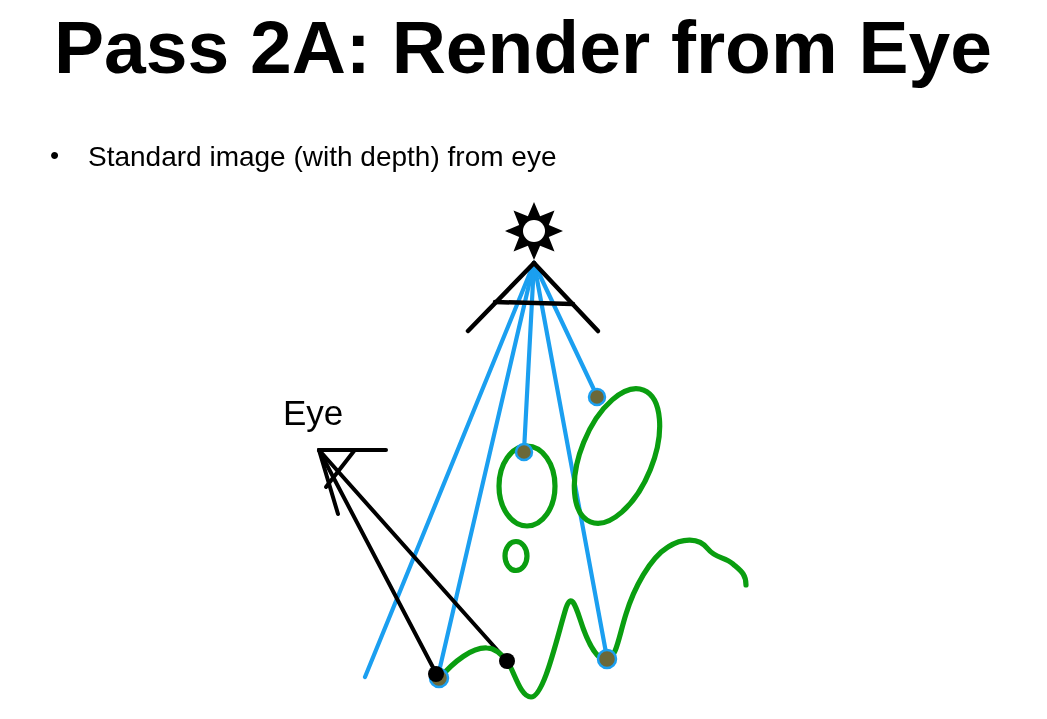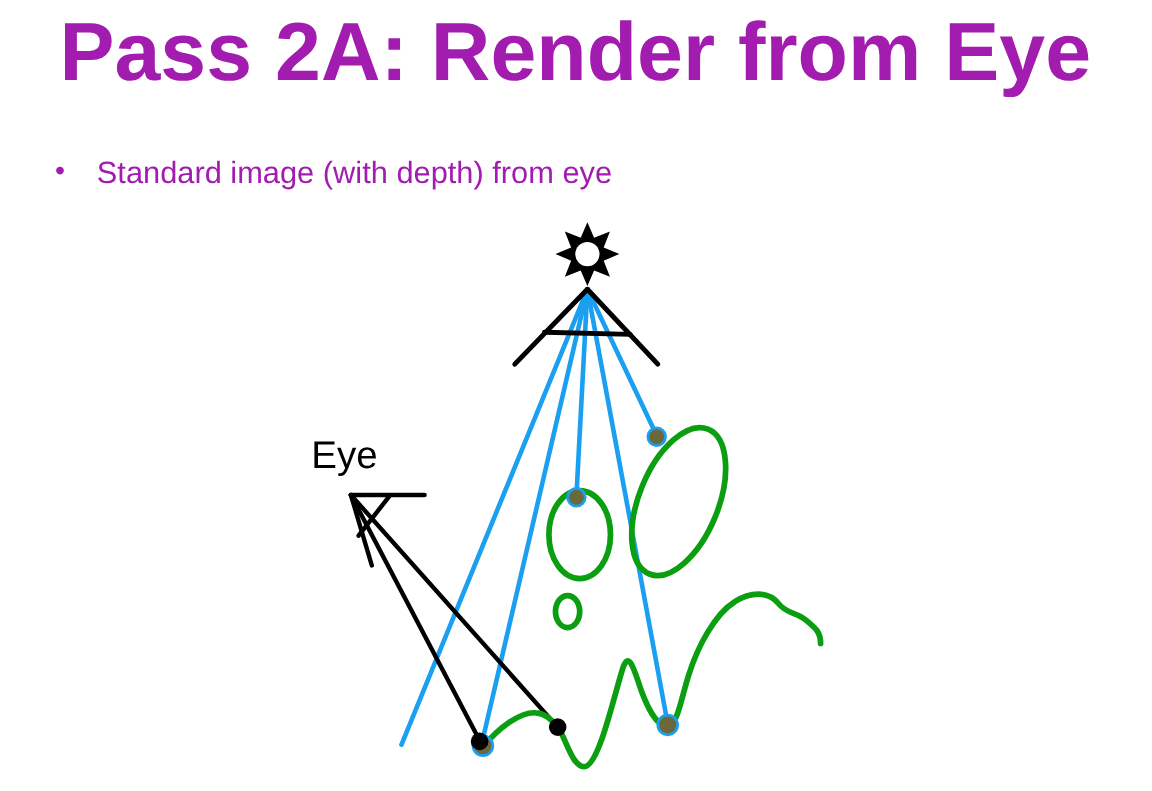--- a/index.html
+++ b/index.html
@@ -7,21 +7,21 @@
     padding: 0;
     background: #ffffff;
   }
   .slide {
     position: relative;
     width: 1047px;
     height: 719px;
     background: #ffffff;
     overflow: hidden;
     font-family: "Liberation Sans", "DejaVu Sans", sans-serif;
-    color: #a21caf;
+    color: #000000;
   }
   .title {
     position: absolute;
     left: 54px;
     top: 10px;
     margin: 0;
     font-size: 75px;
     font-weight: bold;
     letter-spacing: 0px;
     line-height: 1.0;

